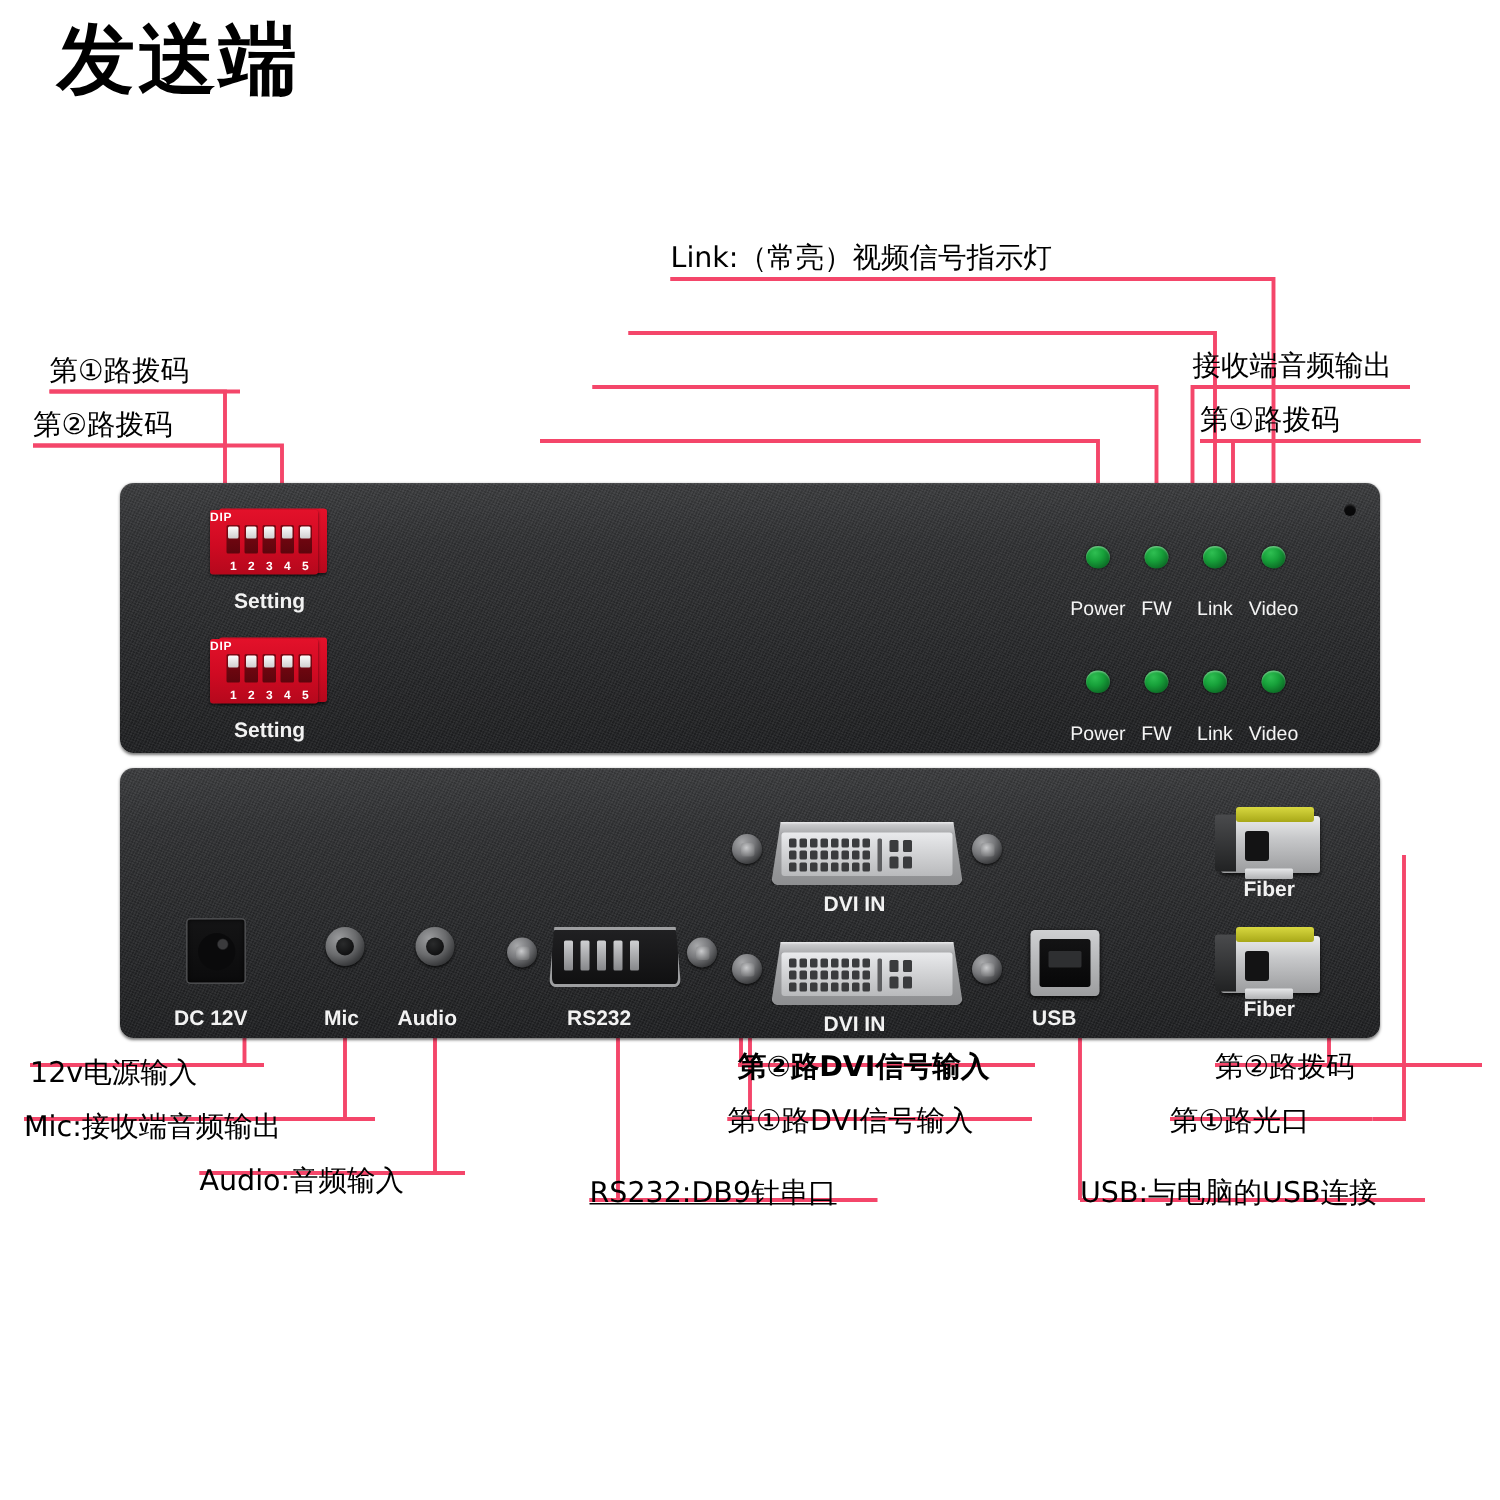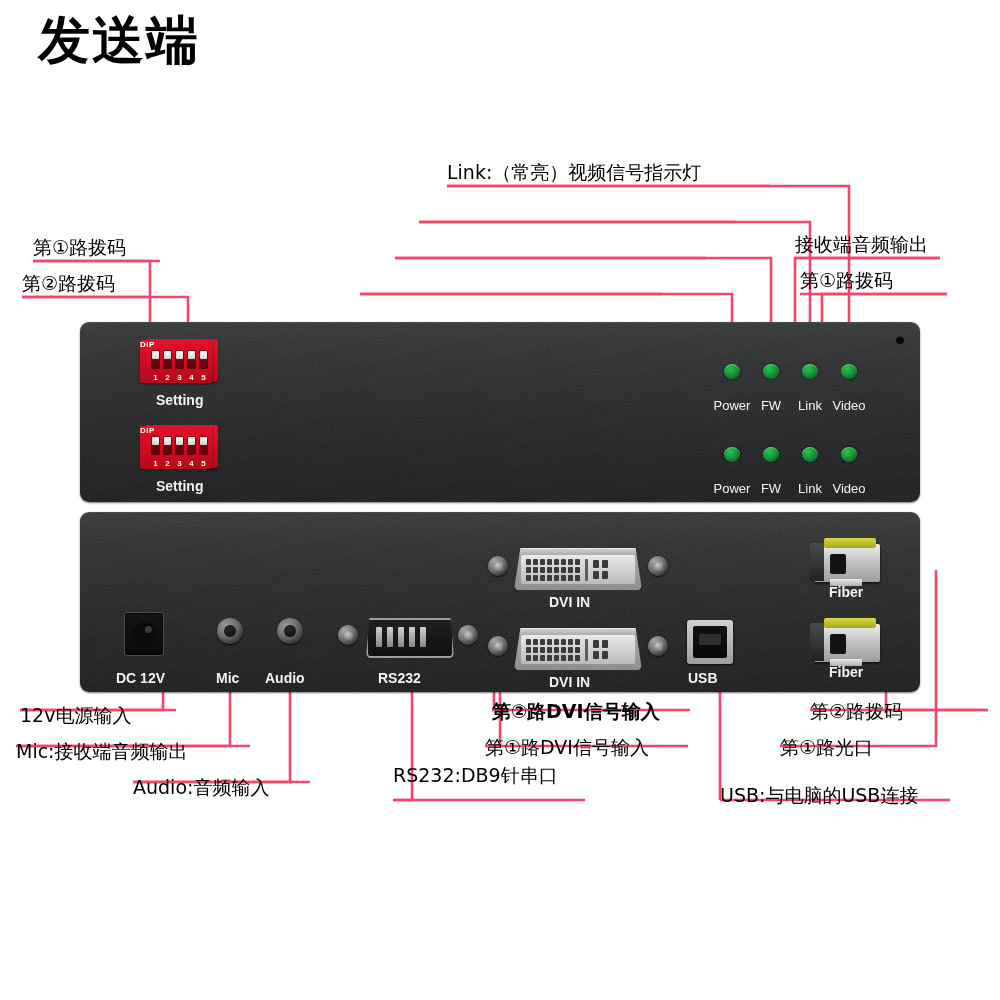--- a/index.html
+++ b/index.html
@@ -299,21 +299,21 @@
 
   <div class="anno" style="left:33px;top:238px;">第①路拨码</div>
   <div class="anno" style="left:22px;top:274px;">第②路拨码</div>
   <div class="anno" style="left:447px;top:163px;">Link:（常亮）视频信号指示灯</div>
   <div class="anno" style="left:795px;top:235px;">接收端音频输出</div>
   <div class="anno" style="left:800px;top:271px;">第①路拨码</div>
 
   <div class="anno" style="left:20px;top:706px;">12v电源输入</div>
   <div class="anno" style="left:16px;top:742px;">Mic:接收端音频输出</div>
   <div class="anno" style="left:133px;top:778px;">Audio:音频输入</div>
-  <div class="anno" style="left:393px;top:766px;">RS232:DB9针串口</div>
+  <div class="anno" style="left:393px;top:786px;text-decoration:underline;">RS232:DB9针串口</div>
   <div class="anno" style="left:492px;top:702px;font-weight:bold;">第②路DVI信号输入</div>
   <div class="anno" style="left:485px;top:738px;">第①路DVI信号输入</div>
   <div class="anno" style="left:720px;top:786px;">USB:与电脑的USB连接</div>
   <div class="anno" style="left:810px;top:702px;">第②路拨码</div>
   <div class="anno" style="left:780px;top:738px;">第①路光口</div>
 
   <div class="panel" id="front-panel">
     <div class="screw-hole" style="right:16px;top:14px;"></div>
 
     <div class="dip" style="left:66px;top:17px;">

